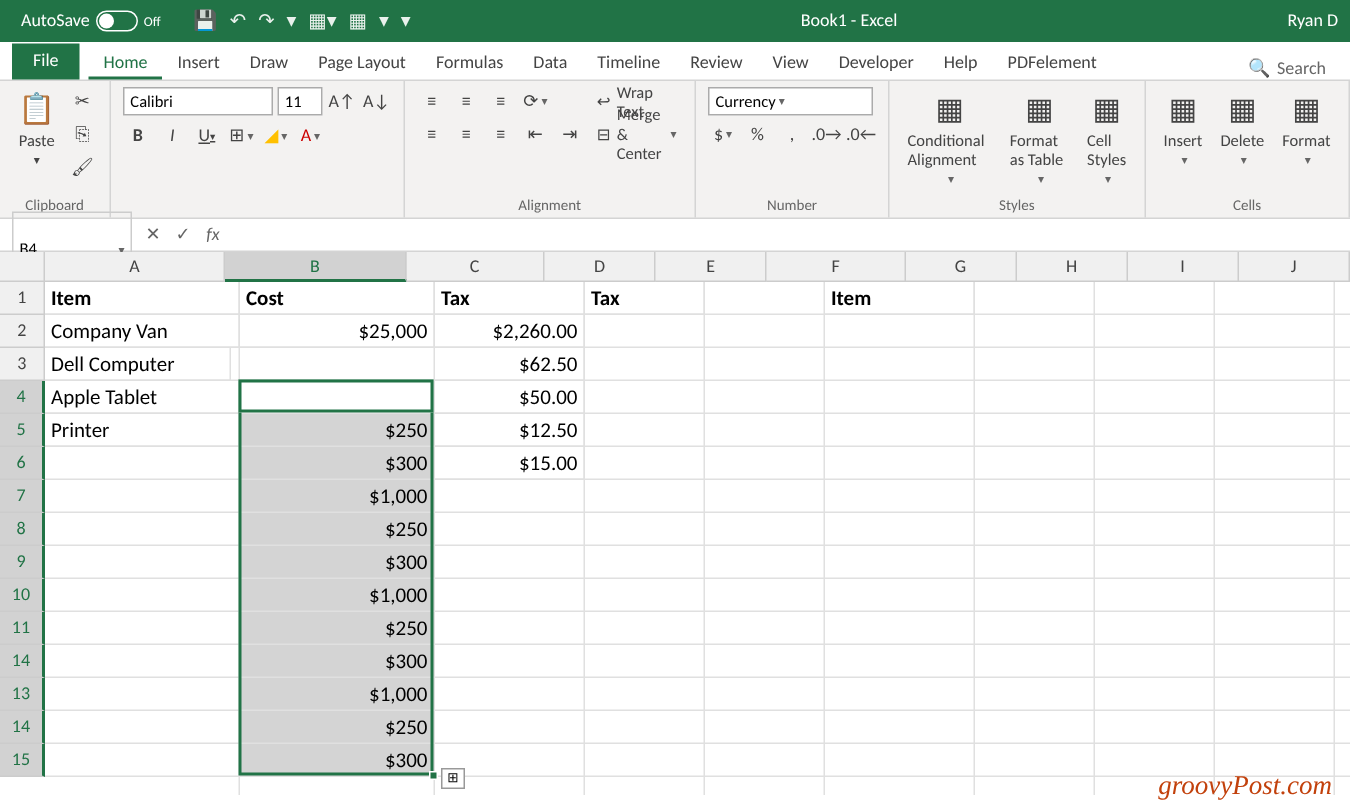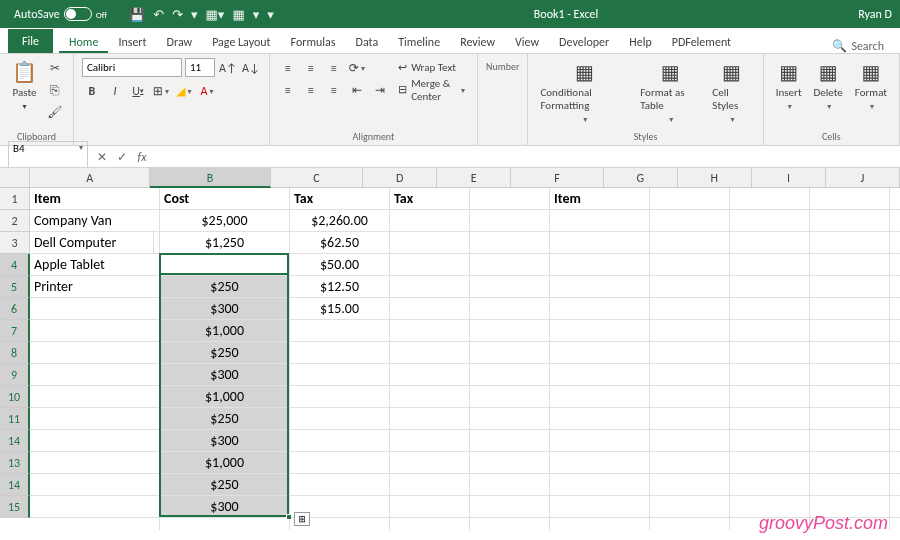--- a/index.html
+++ b/index.html
@@ -23,41 +23,41 @@
 .group-content{display:flex;gap:4px;align-items:flex-start;height:66px}
 .group-label{text-align:center;font-size:10px;color:#666;padding-top:2px}
 .big-btn{display:flex;flex-direction:column;align-items:center;gap:2px;padding:2px 4px;cursor:pointer;font-size:11px;color:#444}
 .big-btn .ico{font-size:20px}
 .stack{display:flex;flex-direction:column;gap:3px;justify-content:center}
 .row{display:flex;gap:3px;align-items:center}
 .ctrl{height:19px;border:1px solid #ababab;background:#fff;display:flex;align-items:center;padding:0 4px;font-size:11px}
 .sm-btn{width:20px;height:19px;display:flex;align-items:center;justify-content:center;cursor:pointer;font-size:12px;color:#444}
 .wide-btn{height:19px;display:flex;align-items:center;gap:4px;cursor:pointer;font-size:11px;color:#444;padding:0 4px}
 .name-box-row{height:22px;border-bottom:1px solid #d4d4d4;display:flex;align-items:center;background:#fff}
-.name-box{width:80px;height:32px;border:1px solid #ccc;margin:0 4px 0 8px;display:flex;align-items:flex-start;padding:0 4px;font-size:11px}
+.name-box{width:80px;height:32px;border:1px solid #ccc;margin:0 4px 0 8px;display:flex;align-items:flex-end;padding:0 4px;font-size:11px}
 .fx-btn{width:20px;text-align:center;color:#666;cursor:pointer}
 .formula-bar{flex:1;border-left:1px solid #d4d4d4;padding:0 6px;font-size:11px;height:100%;display:flex;align-items:center}
 .grid-area{display:flex;height:362px;overflow:hidden}
 .corner{width:30px;height:20px;background:#f0f0f0;border-right:1px solid #ccc;border-bottom:1px solid #ccc}
 .col-headers{height:20px;display:flex;background:#f0f0f0}
 .col-h{border-right:1px solid #ccc;border-bottom:1px solid #ccc;text-align:center;line-height:20px;font-size:12px;color:#444}
 .row-headers{width:30px;background:#f0f0f0}
 .row-h{height:22px;border-right:1px solid #ccc;border-bottom:1px solid #ccc;text-align:center;line-height:22px;font-size:12px;color:#444}
 .row-h.active{background:#d2d2d2;color:#217346;border-right:2px solid #217346}
 .col-h.active{background:#d2d2d2;color:#217346;border-bottom:2px solid #217346}
 .cells{position:relative}
 .cell{position:absolute;border-right:1px solid #e0e0e0;border-bottom:1px solid #e0e0e0;height:22px;line-height:22px;padding:0 4px;font-size:14px;font-family:Calibri;overflow:hidden;white-space:nowrap}
 .cell.bold{font-weight:700}
-.cell.right{text-align:center}
+.cell.right{text-align:right}
 .cell.sel{background:#d4d4d4}
 .selection-border{position:absolute;border:2px solid #217346;pointer-events:none}
 .active-cell{position:absolute;background:#fff;border:2px solid #217346;pointer-events:none;height:22px}
 .fill-handle{position:absolute;width:6px;height:6px;background:#217346;border:1px solid #fff}
 .autofill-opt{position:absolute;width:16px;height:14px;border:1px solid #999;background:#fff;font-size:9px;text-align:center;line-height:12px;cursor:pointer}
-.watermark{position:absolute;right:12px;bottom:6px;font-size:18px;color:#ec4899;font-style:italic;font-family:Liberation Sans, sans-serif}
+.watermark{position:absolute;right:12px;bottom:6px;font-size:18px;color:#c2410c;font-style:italic;font-family:Liberation Serif, serif}
 .dd::after{content:"▾";font-size:8px;margin-left:2px;color:#666}
 </style>
 </head>
 <body>
 
 <div class="title-bar">
   <div class="title-left">
     <div class="autosave">
       <span>AutoSave</span>
       <span class="toggle"></span>
@@ -161,28 +161,40 @@
         <div class="wide-btn dd">
             <span>⊟</span>
             <span>Merge &amp; Center</span>
           </div>
       </div>
     </div>
     <div class="group-label">Alignment</div>
   </div>
 
   <div class="group">
+    <div class="group-content">
+      <div class="stack">
+        <div class="ctrl dd" style="width:110px">Currency</div>
+        <div class="row">
+          <span class="sm-btn dd">$</span>
+          <span class="sm-btn">%</span>
+          <span class="sm-btn">,</span>
+          <span class="sm-btn">.0→</span>
+          <span class="sm-btn">.0←</span>
+        </div>
+      </div>
+    </div>
     <div class="group-label">Number</div>
   </div>
 
   <div class="group">
     <div class="group-content">
       <div class="big-btn dd">
           <span class="ico">▦</span>
-          <span>Conditional Formatting</span>
+          <span>Conditional Alignment</span>
         </div>
       <div class="big-btn dd">
           <span class="ico">▦</span>
           <span>Format as Table</span>
         </div>
       <div class="big-btn dd">
           <span class="ico">▦</span>
           <span>Cell Styles</span>
         </div>
     </div>
@@ -427,21 +439,20 @@
         <div class="cell bold" style="left: 0px; top: 0px; width: 130px;">Item</div>
         <div class="cell bold" style="left: 130px; top: 0px; width: 130px;">Cost</div>
         <div class="cell bold" style="left: 260px; top: 0px; width: 100px;">Tax</div>
         <div class="cell bold" style="left: 360px; top: 0px; width: 80px;">Tax</div>
         <div class="cell bold" style="left: 520px; top: 0px; width: 100px;">Item</div>
         <div class="cell " style="left: 0px; top: 22px; width: 130px;">Company Van</div>
         <div class="cell " style="left: 0px; top: 44px; width: 124px;">Dell Computer</div>
         <div class="cell " style="left: 0px; top: 66px; width: 130px;">Apple Tablet</div>
         <div class="cell " style="left: 0px; top: 88px; width: 130px;">Printer</div>
         <div class="cell right" style="left: 130px; top: 22px; width: 130px;">$25,000</div>
-        <div class="cell right" style="left: 130px; top: 44px; width: 130px;">$1,250</div>
         <div class="cell right" style="left: 130px; top: 66px; width: 130px;">$1,000</div>
         <div class="cell sel right" style="left: 130px; top: 88px; width: 130px;">$250</div>
         <div class="cell sel right" style="left: 130px; top: 110px; width: 130px;">$300</div>
         <div class="cell sel right" style="left: 130px; top: 132px; width: 130px;">$1,000</div>
         <div class="cell sel right" style="left: 130px; top: 154px; width: 130px;">$250</div>
         <div class="cell sel right" style="left: 130px; top: 176px; width: 130px;">$300</div>
         <div class="cell sel right" style="left: 130px; top: 198px; width: 130px;">$1,000</div>
         <div class="cell sel right" style="left: 130px; top: 220px; width: 130px;">$250</div>
         <div class="cell sel right" style="left: 130px; top: 242px; width: 130px;">$300</div>
         <div class="cell sel right" style="left: 130px; top: 264px; width: 130px;">$1,000</div>

